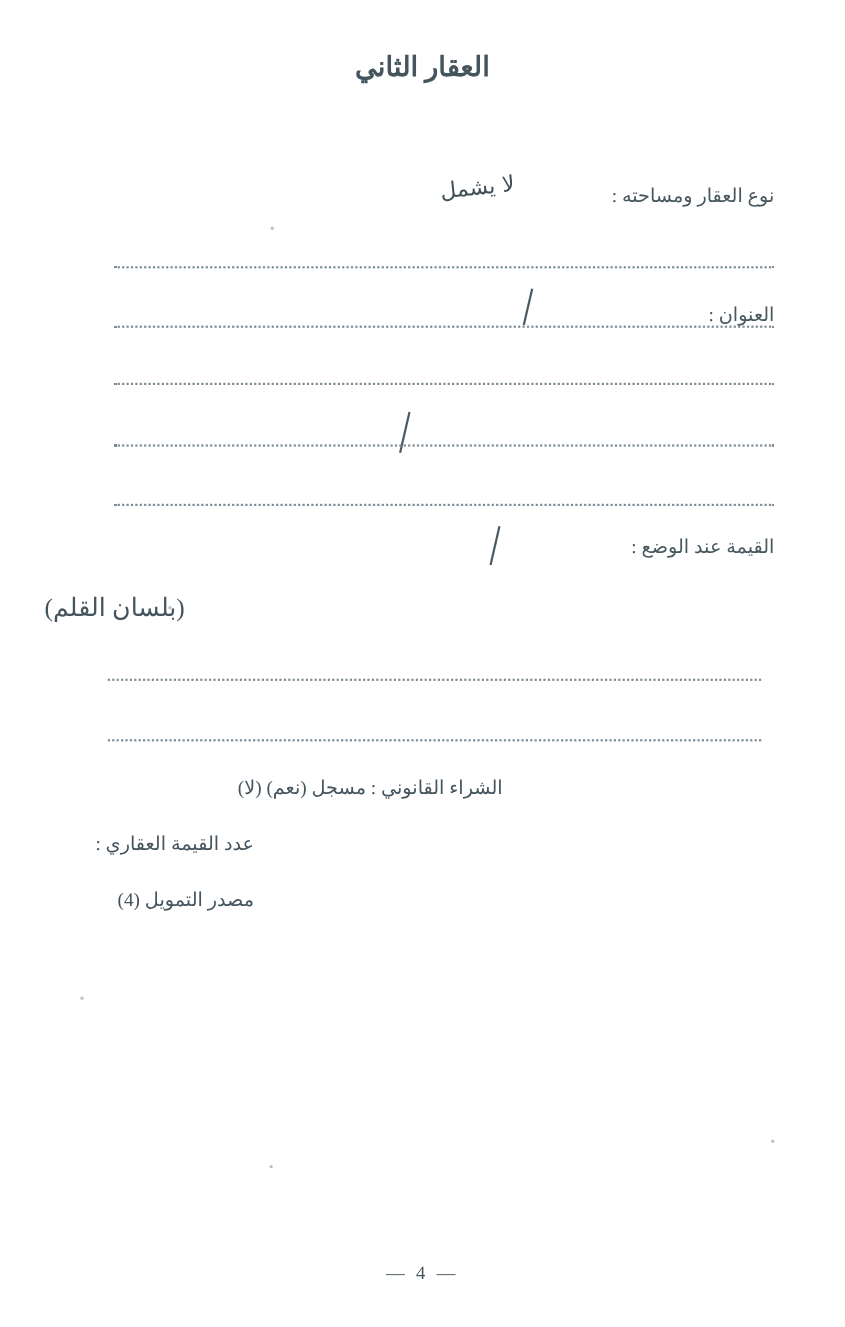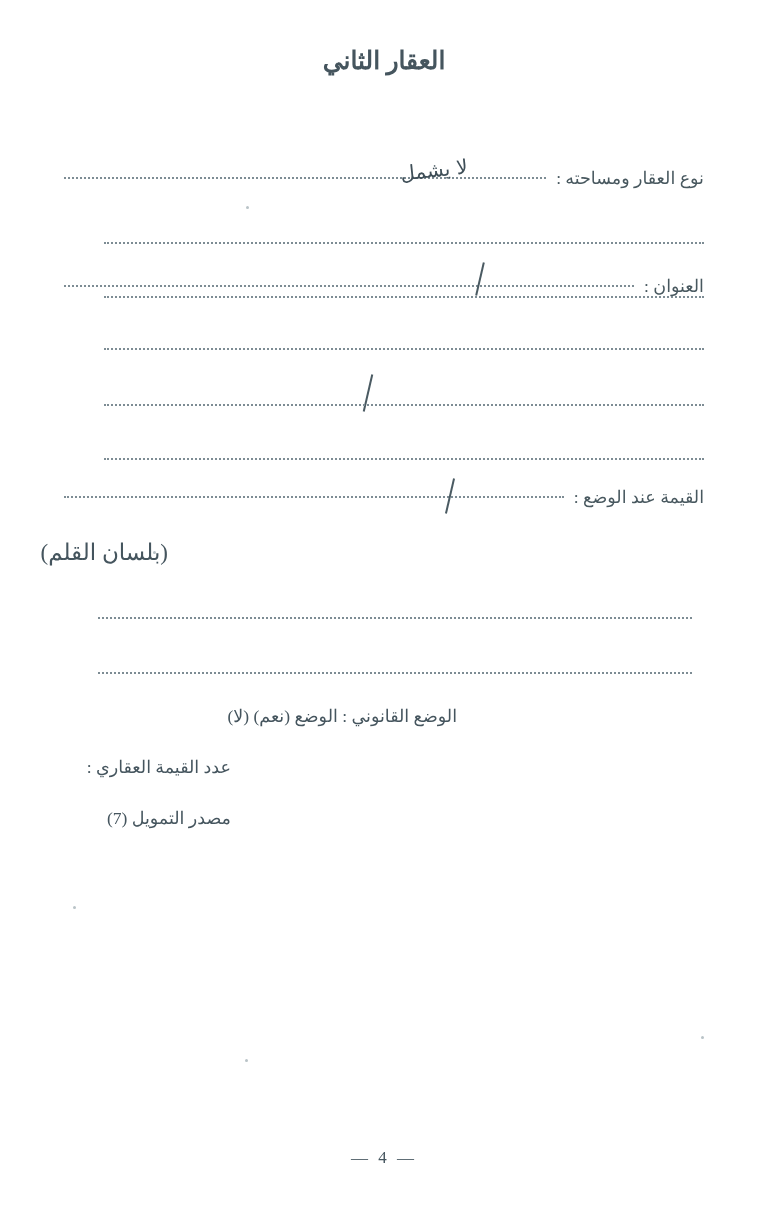--- a/index.html
+++ b/index.html
@@ -33,21 +33,21 @@
     font-size: 25px;
     font-weight: bold;
     letter-spacing: 0.5px;
     color: #45555e;
   }
 
   
   .field-row {
     position: absolute;
     display: flex;
-    flex-direction: row;
+    flex-direction: column;
     align-items: baseline;
     direction: rtl;
     white-space: nowrap;
   }
   .field-label {
     font-size: 17.5px;
     color: #48585f;
     flex: 0 0 auto;
     padding-left: 6px;
   }
@@ -143,23 +143,23 @@
     <span class="field-label">القيمة عند الوضع :</span>
     <span class="field-dots"></span>
   </div>
   <div class="slash" style="top:478px; right:317px; height:36px; transform:rotate(13deg);"></div>
 
   <div class="paren-note" style="top:539px; right:600px;">(بلسان القلم)</div>
 
   <div class="cont-line" style="top:617px; right:76px; width:594px;"></div>
   <div class="cont-line" style="top:672px; right:76px; width:594px;"></div>
 
-  <div class="stmt" style="top:706px; right:311px;">الوضع القانوني : الوضع (نعم)     (لا)</div>
+  <div class="stmt" style="top:706px; right:311px;">الشراء القانوني : مسجل (نعم)     (لا)</div>
   <div class="stmt" style="top:757px; right:537px;">عدد القيمة العقاري :</div>
-  <div class="stmt" style="top:808px; right:537px;">مصدر التمويل  (7)</div>
+  <div class="stmt" style="top:808px; right:537px;">مصدر التمويل  (4)</div>
 
   <div class="speck" style="top:206px; right:519px; width:3px; height:3px;"></div>
   <div class="speck" style="top:551px; right:612px; width:3px; height:3px;"></div>
   <div class="speck" style="top:906px; right:692px; width:3px; height:3px;"></div>
   <div class="speck" style="top:1059px; right:520px; width:3px; height:3px;"></div>
   <div class="speck" style="top:1036px; right:64px; width:3px; height:3px;"></div>
 
   <div class="page-number">— 4 —</div>
 </div>
 

